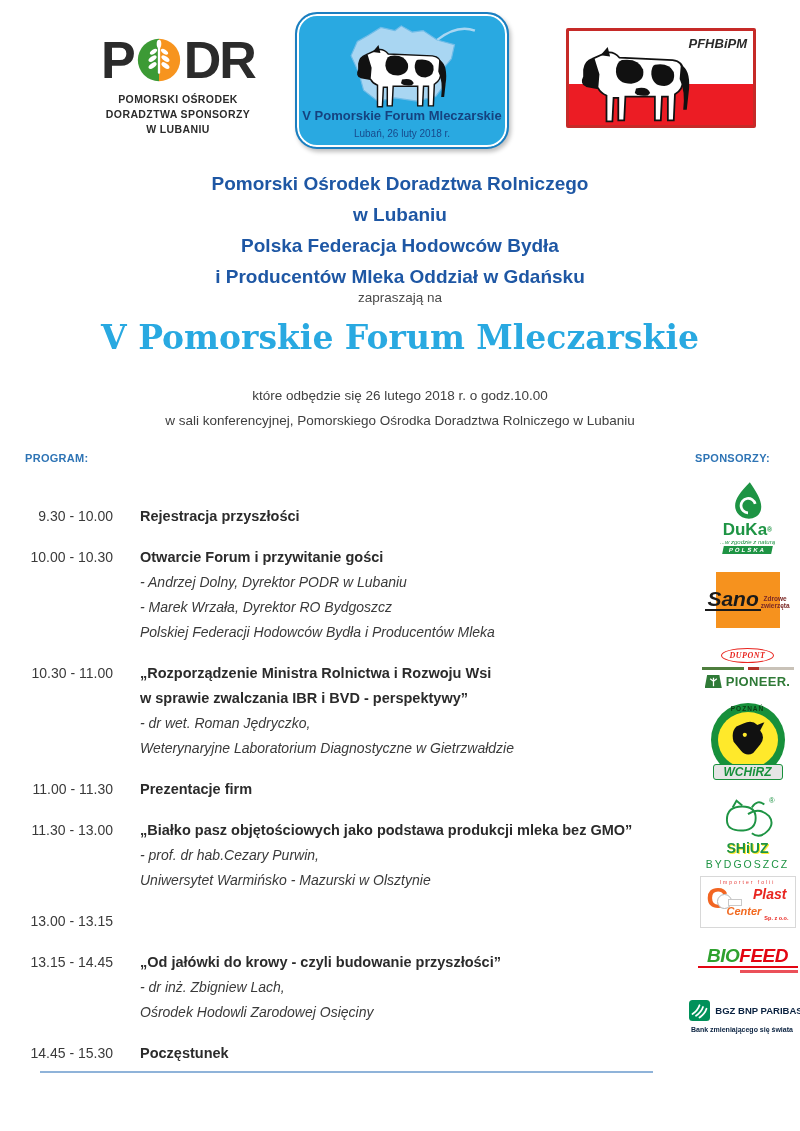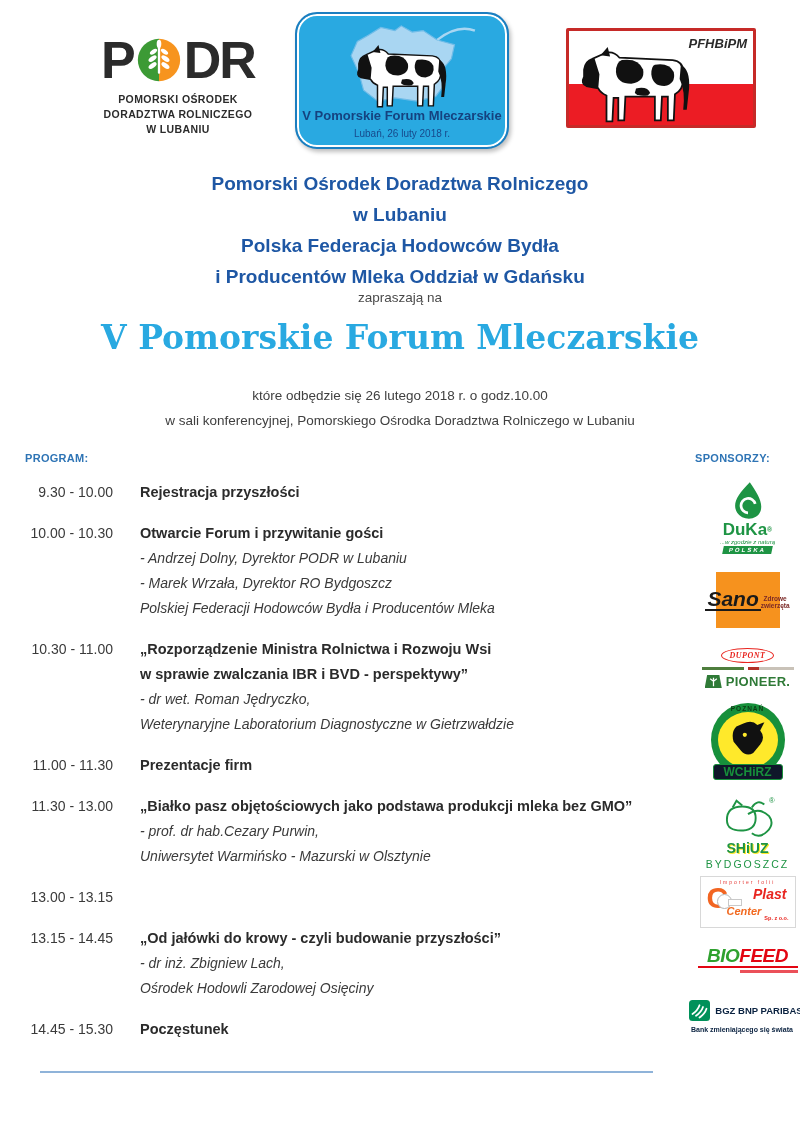--- a/index.html
+++ b/index.html
@@ -32,21 +32,21 @@
   .org-lines{position:absolute;left:0;top:168px;width:100%;text-align:center;
     font-size:19px;line-height:31px;font-weight:700;color:#1e57a4;}
   .invite{position:absolute;left:0;top:290px;width:100%;text-align:center;font-size:13.5px;color:#4a4a4a;}
   .event-title{position:absolute;left:0;top:318px;width:100%;text-align:center;
     font-family:"DejaVu Serif",serif;font-size:33px;font-weight:700;color:#29a9e1;}
   .when-where{position:absolute;left:0;top:383px;width:100%;text-align:center;
     font-size:13.5px;line-height:25px;color:#404040;}
 
   
   .program{position:absolute;left:25px;top:452px;width:660px;}
-  .section-label{font-size:11px;font-weight:700;color:#2e74b5;letter-spacing:.3px;margin-bottom:16px;}
+  .section-label{font-size:11px;font-weight:700;color:#2e74b5;letter-spacing:.3px;margin-bottom:40px;}
   .prog-row{display:grid;grid-template-columns:88px 27px 1fr;margin-bottom:16px;}
   .prog-time{grid-column:1;text-align:right;font-size:14px;line-height:25px;color:#3a3a3a;white-space:nowrap;}
   .prog-content{grid-column:3;}
   .prog-title{font-size:14.5px;line-height:25px;font-weight:700;color:#2b2b2b;}
   .prog-detail{font-size:14px;line-height:25px;font-style:italic;color:#3a3a3a;}
 
   
   .sponsors{position:absolute;left:695px;top:452px;width:105px;}
   .sponsor{position:absolute;left:0;width:105px;display:flex;flex-direction:column;align-items:center;text-align:center;}
   .sp-duka{top:30px;}
@@ -69,22 +69,22 @@
     background:linear-gradient(to right,#4e7e3d 0 46%,#fff 46% 50%,#b23027 50% 62%,#c9c2b8 62% 100%);}
   .pioneer-row{display:flex;align-items:center;gap:4px;}
   .pioneer-trap{width:17px;height:13px;background:#2f7a37;clip-path:polygon(14% 0,86% 0,100% 100%,0 100%);
     display:flex;align-items:center;justify-content:center;}
   .pioneer-name{font-size:13px;font-weight:800;color:#2f7a37;letter-spacing:.3px;}
   .sp-wchirz{top:251px;}
   .wchirz-circle{position:relative;width:74px;height:74px;border-radius:50%;background:#17903b;}
   .wchirz-inner{position:absolute;left:7px;top:9px;width:60px;height:56px;border-radius:50%;background:#ffe92b;}
   .wchirz-top{position:absolute;left:0;right:0;top:2px;text-align:center;font-size:6.5px;font-weight:700;color:#0c3b14;letter-spacing:1px;}
   .wchirz-head{position:absolute;left:17px;top:15px;width:42px;height:42px;}
-  .wchirz-ribbon{position:absolute;left:2px;bottom:-3px;right:2px;background:#0f172a;border:1.5px solid #17903b;
-    border-radius:3px;text-align:center;font-size:12px;font-weight:800;color:#17903b;line-height:14px;}
+  .wchirz-ribbon{position:absolute;left:2px;bottom:-3px;right:2px;background:#e5e5e5;border:1.5px solid #17903b;
+    border-radius:3px;text-align:center;font-size:12px;font-weight:800;color:#17903b;line-height:14px;font-style:italic;}
   .sp-shiuz{top:343px;}
   .shiuz-art{width:58px;height:46px;}
   .shiuz-name{font-size:14px;font-weight:800;color:#1e9444;line-height:14px;text-shadow:1px 1px 0 #ffe92b;}
   .shiuz-city{font-size:10.5px;color:#1e9444;letter-spacing:2px;margin-top:3px;}
   .sp-plast{top:424px;}
   .plast-box{position:relative;width:94px;height:50px;background:#fff;border:1px solid #d8d8d8;}
   .plast-top{position:absolute;left:0;right:0;top:2px;font-size:5px;color:#e53935;letter-spacing:2px;text-align:center;}
   .plast-c{position:absolute;left:6px;top:6px;font-size:30px;line-height:30px;font-weight:900;color:#f26522;}
   .plast-roll{position:absolute;left:16px;top:17px;width:13px;height:13px;background:#fff;border:1.5px solid #b5b5b5;border-radius:50%;}
   .plast-roll::after{content:"";position:absolute;left:10px;top:4px;width:12px;height:5px;background:#fff;border:1px solid #c9c9c9;}
@@ -139,21 +139,21 @@
           <ellipse cx="36" cy="47" rx="10" ry="5" transform="rotate(-35 36 47)"></ellipse>
           <ellipse cx="64" cy="47" rx="10" ry="5" transform="rotate(35 64 47)"></ellipse>
           <ellipse cx="36" cy="62" rx="10" ry="5" transform="rotate(-35 36 62)"></ellipse>
           <ellipse cx="64" cy="62" rx="10" ry="5" transform="rotate(35 64 62)"></ellipse>
         </g>
       </svg>
       <span>DR</span>
     </div>
     <div class="podr-sub">
       <div>POMORSKI OŚRODEK</div>
-      <div>DORADZTWA ROLNICZEGO</div>
+      <div>DORADZTWA SPONSORZY</div>
       <div>W LUBANIU</div>
     </div>
   </div>
 
   <div class="banner">
     <svg class="banner-map" viewBox="0 0 210 125">
       <path d="M62,22 L78,12 L96,16 L104,10 L118,18 L132,16 L150,28 L172,34 L168,52 L158,64 L160,84 L148,100 L124,106 L96,102 L74,106 L56,92 L50,70 L40,48 L48,30 Z" fill="#a9d6f2" stroke="#6fbce8" stroke-width="1.5"></path>
       <path d="M150,28 Q175,8 198,16" fill="none" stroke="#a9d6f2" stroke-width="3"></path>
     </svg>
     <svg class="banner-cow" viewBox="0 0 100 70">

